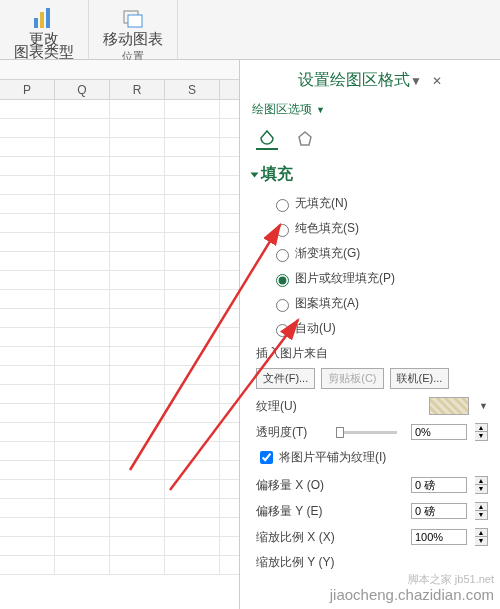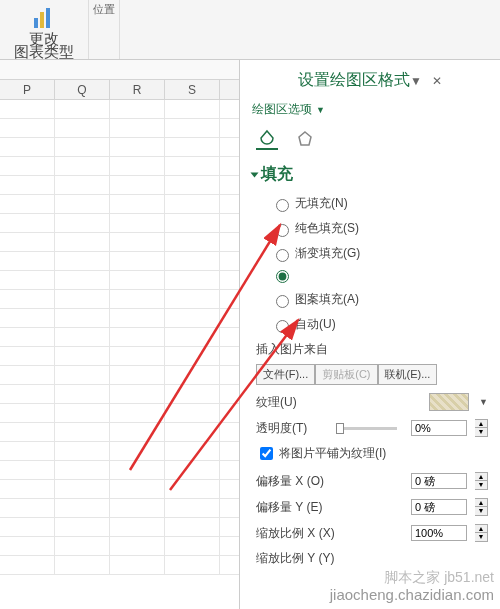--- a/index.html
+++ b/index.html
@@ -29,40 +29,40 @@
 .panel-sub { color: #1e7145; font-size: 12px; margin-bottom: 10px; display: flex; align-items: center; gap: 4px; }
 .panel-tabs { display: flex; gap: 16px; margin-bottom: 14px; padding-left: 4px; }
 .panel-tabs .tab { width: 22px; height: 22px; display: flex; align-items: center; justify-content: center; }
 .section-header { display: flex; align-items: center; gap: 4px; color: #1e7145; font-size: 16px; font-weight: bold; margin-bottom: 10px; cursor: pointer; }
 .triangle { width: 0; height: 0; border-left: 5px solid #1e7145; border-top: 4px solid transparent; border-bottom: 4px solid transparent; transform: rotate(90deg); }
 .radios { padding-left: 24px; }
 .radio-row { display: flex; align-items: flex-end; gap: 6px; margin-bottom: 8px; color: #444; }
 .radio-row input[type=radio] { accent-color: #1e7145; }
 .field-group { padding-left: 4px; margin-top: 6px; }
 .field-label { color: #444; margin-bottom: 6px; }
-.btn-row { display: flex; margin-bottom: 8px; }
+.btn-row { display: flex; gap: 6px; margin-bottom: 8px; }
 .small-btn { border: 1px solid #aaa; background: #f5f5f5; padding: 2px 6px; font-size: 11px; color: #444; cursor: pointer; }
 .inline-field { display: flex; align-items: center; gap: 8px; margin-bottom: 8px; }
 .inline-field .lbl { width: 72px; color: #444; }
 .texture-swatch { width: 40px; height: 18px; border: 1px solid #aaa; background: repeating-linear-gradient(45deg,#e8e0c8,#e8e0c8 3px,#d8cfa8 3px,#d8cfa8 6px); display: inline-block; }
 .dropdown-caret { font-size: 9px; color: #555; margin-left: 2px; }
 .num-input { width: 56px; border: 1px solid #aaa; padding: 1px 3px; font-size: 11px; }
 .spinner-btns { display: inline-flex; flex-direction: column; border: 1px solid #aaa; border-left: none; }
 .spinner-btns div { width: 12px; height: 8px; font-size: 7px; line-height: 8px; text-align: center; background: #f0f0f0; border-bottom: 1px solid #aaa; cursor: pointer; }
 .spinner-btns div:last-child { border-bottom: none; }
 .slider-track { flex: 1; height: 3px; background: #ccc; position: relative; margin-right: 6px; }
 .slider-thumb { position: absolute; left: 0; top: -4px; width: 8px; height: 11px; background: #fff; border: 1px solid #888; }
 .chk-row { display: flex; align-items: center; gap: 6px; margin: 6px 0 10px 4px; color: #444; }
 
 
 .overlay { position: absolute; left: 0; top: 0; pointer-events: none; }
 
 
 .wm { position: absolute; right: 6px; bottom: 6px; font-size: 15px; color: #999; }
-.wm2 { position: absolute; right: 6px; bottom: 22px; font-size: 14px; color: #bbb; }
+.wm2 { position: absolute; right: 6px; bottom: 22px; font-size: 11px; color: #bbb; }
 </style>
 </head>
 <body>
 
 <div class="ribbon">
   <div class="ribbon-group">
     <div class="top">
       <div class="ribbon-btn">
         <div class="icon">
           <svg width="24" height="24">
@@ -71,20 +71,31 @@
               <rect x="14" y="2" width="4" height="20" fill="#4a90d9"></rect>
             </svg>
         </div>
         <div class="label" style="white-space:pre-line">更改
 图表类型</div>
       </div>
     </div>
     <div class="ribbon-group-label">类型</div>
   </div>
   <div class="ribbon-group">
+    <div class="top">
+      <div class="ribbon-btn">
+        <div class="icon">
+          <svg width="24" height="24">
+              <rect x="3" y="5" width="14" height="12" fill="none" stroke="#888"></rect>
+              <rect x="7" y="9" width="14" height="12" fill="#fff" stroke="#4a90d9"></rect>
+            </svg>
+        </div>
+        <div class="label">移动图表</div>
+      </div>
+    </div>
     <div class="ribbon-group-label">位置</div>
   </div>
 </div>
 
 <div class="main">
 
   <div class="sheet">
     <div style="height:20px;border-bottom:1px solid #d4d4d4;background:#f9f9f9"></div>
     <div class="col-headers">
       <div class="col-h">P</div>
@@ -284,20 +295,21 @@
       <label class="radio-row">
           <input type="radio" name="fill" style="">
           <span>纯色填充(S)</span>
         </label>
       <label class="radio-row">
           <input type="radio" name="fill" style="">
           <span>渐变填充(G)</span>
         </label>
       <label class="radio-row">
           <input type="radio" name="fill" checked="" style="">
+          <span>图片或纹理填充(P)</span>
         </label>
       <label class="radio-row">
           <input type="radio" name="fill" style="">
           <span>图案填充(A)</span>
         </label>
       <label class="radio-row">
           <input type="radio" name="fill" style="">
           <span>自动(U)</span>
         </label>
     </div>

